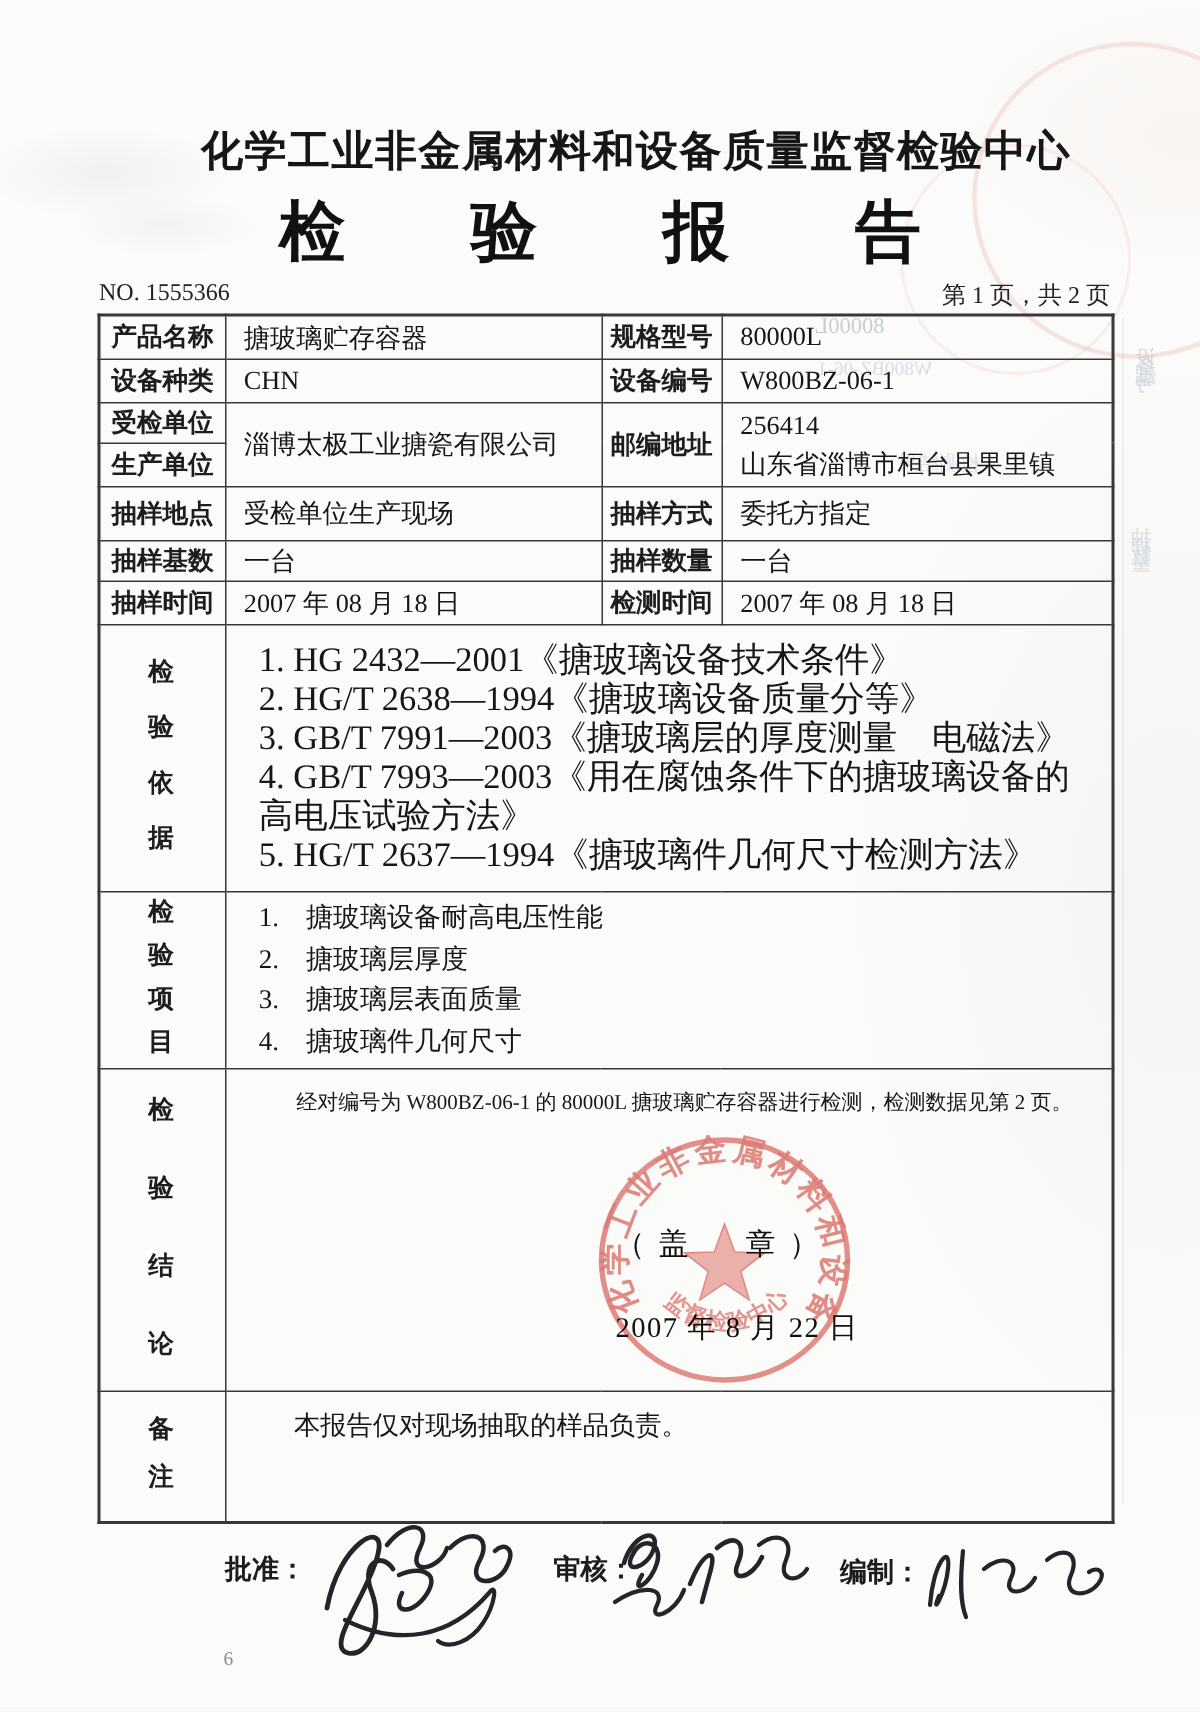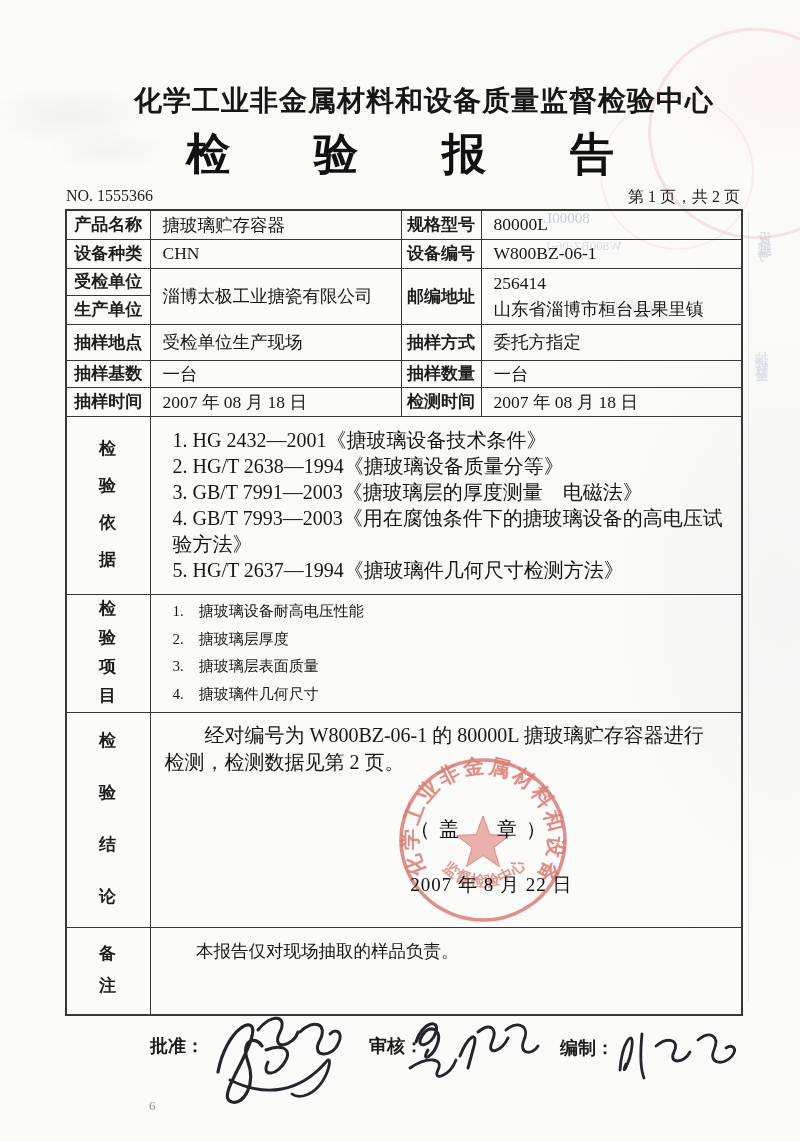--- a/index.html
+++ b/index.html
@@ -57,25 +57,25 @@
   tr.r1{height:29px} tr.r2{height:29px} tr.r3{height:27px} tr.r4{height:29px}
   tr.r5{height:36px} tr.r6{height:27px} tr.r7{height:29px}
   tr.r8{height:178px} tr.r9{height:118px} tr.r10{height:212px} tr.r11{height:84px}
 
   .two-line{line-height:26px;}
   .vstack{width:1.1em;margin:0 auto;word-break:break-all;text-align:left;}
   .lh36{line-height:37px} .lh29{line-height:29px} .lh52{line-height:52px} .lh32{line-height:32px}
 
   .list td, td.list{vertical-align:middle;}
   .list-lines{padding:0 6px 0 10px;}
-  .list-lines div{line-height:26px;font-size:20px;}
-  .items-lines div{line-height:27.5px;font-size:15px;}
+  .list-lines div{line-height:26px;font-size:23px;}
+  .items-lines div{line-height:27.5px;font-size:18px;}
 
   .conc-wrap{position:relative;height:212px;}
-  .conc-text{margin:0;padding:8px 14px 0 2px;text-indent:2em;line-height:27px;font-size:20px;}
+  .conc-text{margin:0;padding:8px 14px 0 2px;text-indent:2em;line-height:27px;font-size:14px;text-align:right;}
   .remark-wrap{height:84px;}
   .remark-text{margin:0;padding:10px 10px 0 2px;text-indent:1.8em;line-height:26px;font-size:17.5px;}
 
   
   .stamp-group{position:absolute;left:230px;top:42px;width:180px;height:176px;}
   .seal-note{position:absolute;top:60px;left:0;width:100%;text-align:center;
     font-size:20px;letter-spacing:9px;color:#101010;}
   .seal-date{position:absolute;top:116px;left:0;width:100%;text-align:right;
     font-size:19px;color:#101010;letter-spacing:1px;}
   .stamp-svg{position:absolute;left:4px;top:0;mix-blend-mode:multiply;opacity:.92;}

